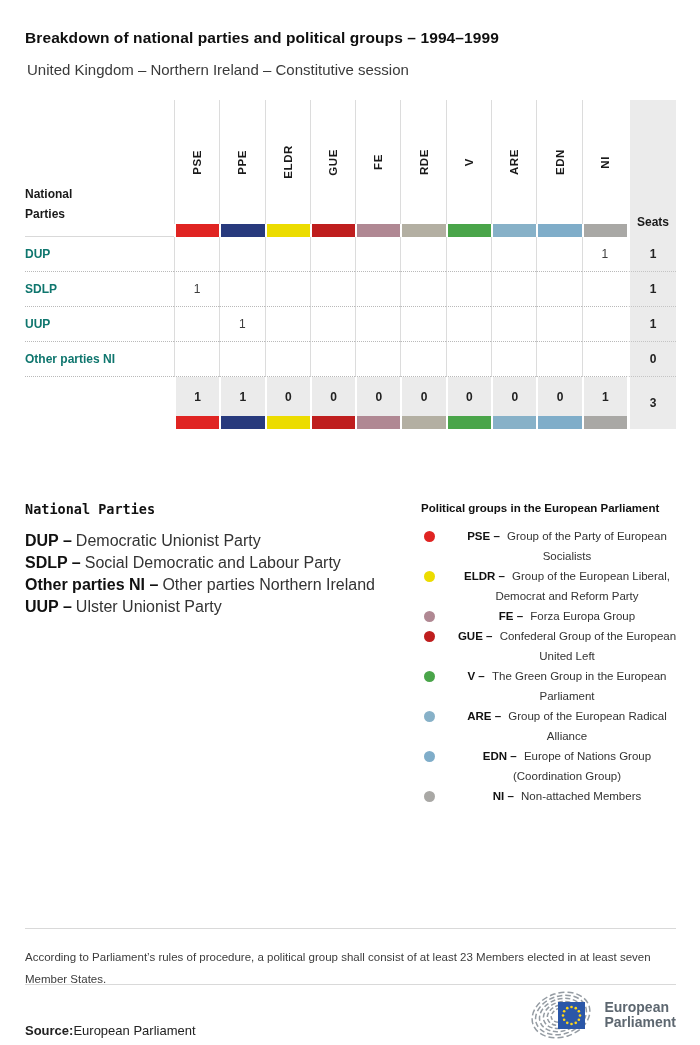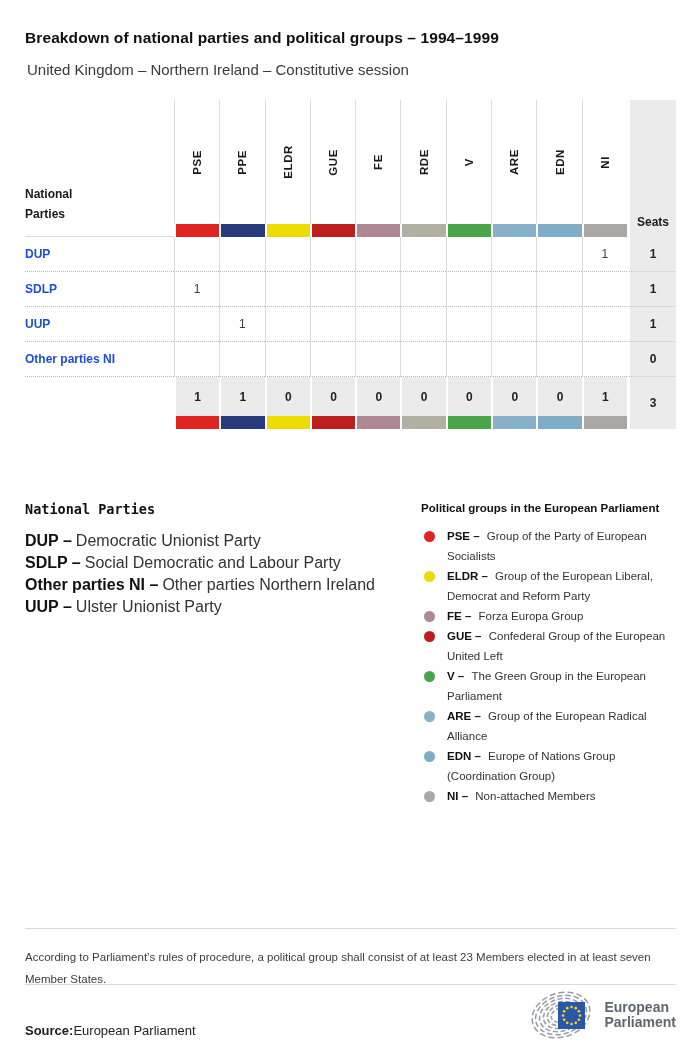--- a/index.html
+++ b/index.html
@@ -20,21 +20,21 @@
     grid-template-rows:124px 13px repeat(4,35px) 39px 13px;
   }
   .c{position:relative;min-width:0;}
   .th-label{border-bottom:1px solid #d9d9d9;display:flex;align-items:flex-end;padding-bottom:12px;}
   .th-label span{width:70px;font-weight:bold;font-size:12px;line-height:20px;color:#1a1a1a;}
   .th-group{border-left:1px solid #dcdcdc;display:flex;align-items:center;justify-content:center;}
   .vtext{writing-mode:vertical-rl;transform:rotate(180deg);font-size:11.5px;font-weight:bold;
          color:#1a1a1a;letter-spacing:.6px;white-space:nowrap;}
   .bar{border-left:2px solid #fff;}
   .rowlab{border-bottom:1px dotted #b9b9b9;display:flex;align-items:center;
-          font-weight:bold;font-size:12px;color:#1d4ed8;}
+          font-weight:bold;font-size:12px;color:#0f766e;}
   .val{border-left:1px solid #dcdcdc;border-bottom:1px dotted #b9b9b9;display:flex;
        align-items:center;justify-content:center;font-size:12px;color:#3d3d3d;}
   .tot{background:#ebebeb;border-left:2px solid #fff;display:flex;align-items:center;
        justify-content:center;font-weight:bold;font-size:12px;color:#222;}
   .seats{background:#ebebeb;border-left:3px solid #fff;}
   .th-seats{display:flex;align-items:flex-end;padding:14px 0 8px 7px;font-weight:bold;
             font-size:12px;color:#1a1a1a;}
   .seat-val{border-bottom:1px dotted #c4c4c4;display:flex;align-items:center;
             justify-content:center;font-weight:bold;font-size:12px;color:#222;}
   .seat-tot{display:flex;align-items:center;justify-content:center;font-weight:bold;
@@ -43,21 +43,21 @@
   
   #legend-parties{left:25px;top:501px;width:385px;}
   #legend-parties h3{margin:0 0 13px 0;font-family:"DejaVu Sans Mono",monospace;
                      font-size:13.5px;font-weight:bold;color:#111;}
   #legend-parties ul{list-style:none;margin:0;padding:0;}
   #legend-parties li{font-size:16px;line-height:22px;color:#333;}
   .abbr{font-weight:bold;color:#111;margin-right:4px;}
 
   #legend-groups{left:421px;top:502px;width:266px;}
   #legend-groups h3{margin:0 0 12px 0;font-size:11.5px;font-weight:bold;color:#111;}
-  #legend-groups ul{list-style:none;margin:0;padding:0;}
+  #legend-groups ul{list-style:none;margin:0;padding:0;text-align:center;}
   #legend-groups li{display:flex;font-size:11.5px;line-height:20px;color:#333;}
   .dot{width:11px;height:11px;border-radius:50%;flex:0 0 11px;margin:4.5px 12px 0 3px;}
   .g-text{flex:1;min-width:0;}
 
   
   .rule{left:25px;width:651px;border-top:1px solid #d9d9d9;height:0;}
   #rule1{top:928px;} #rule2{top:984px;}
   #note{left:25px;top:934px;width:650px;font-size:11.5px;line-height:22px;color:#3c3c3c;}
   #source{left:25px;top:1010px;font-size:13px;color:#222;}
   #source strong{margin-right:0;}

